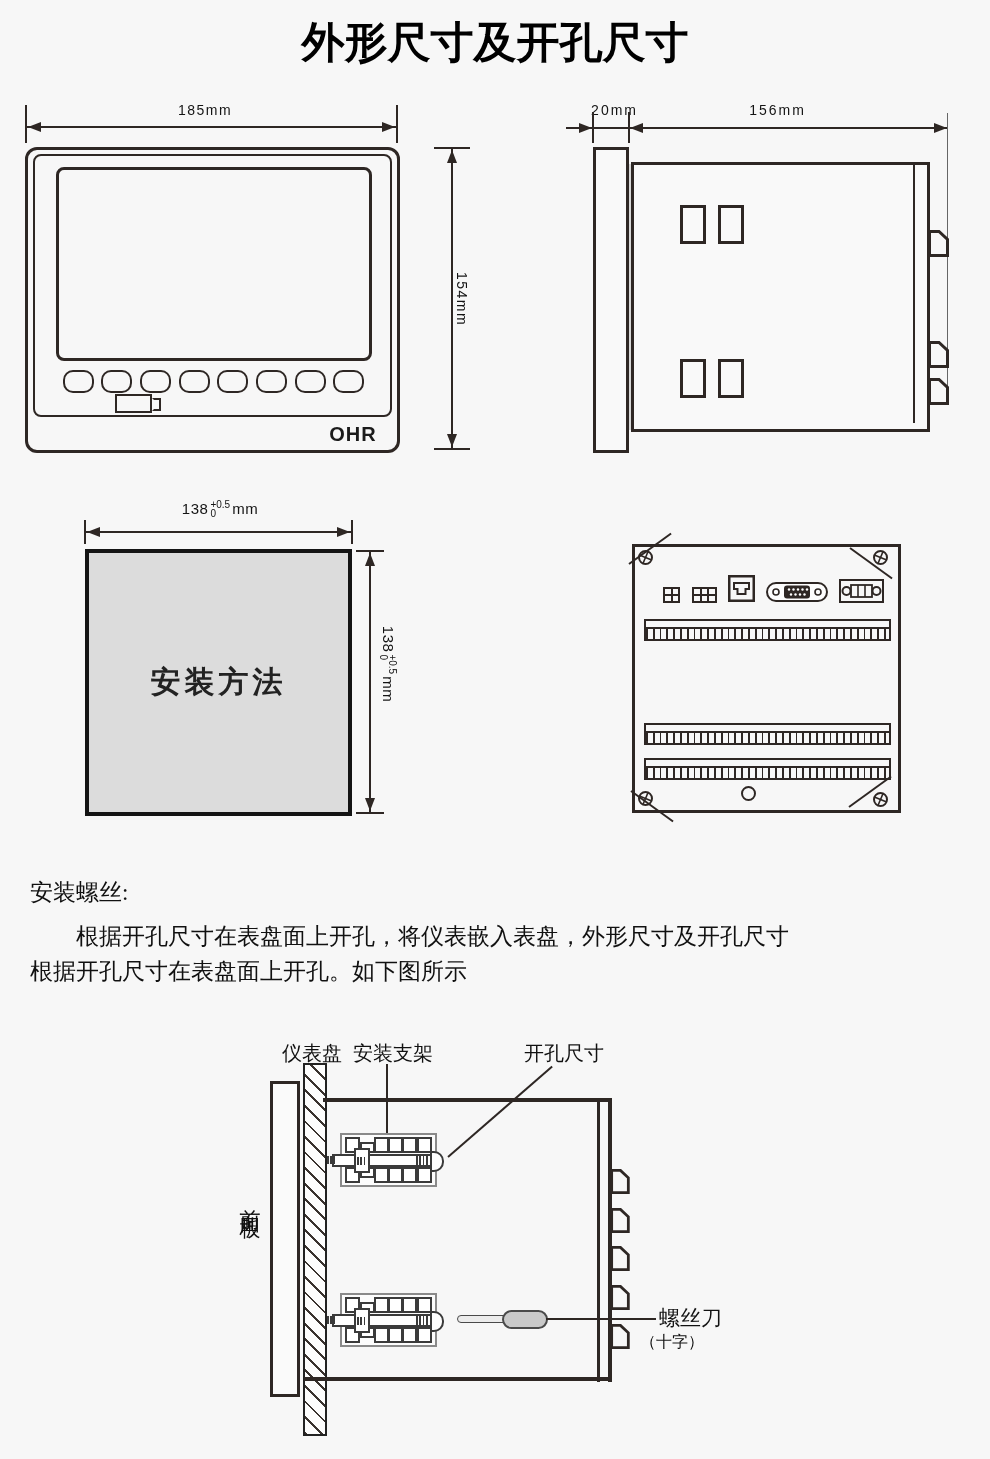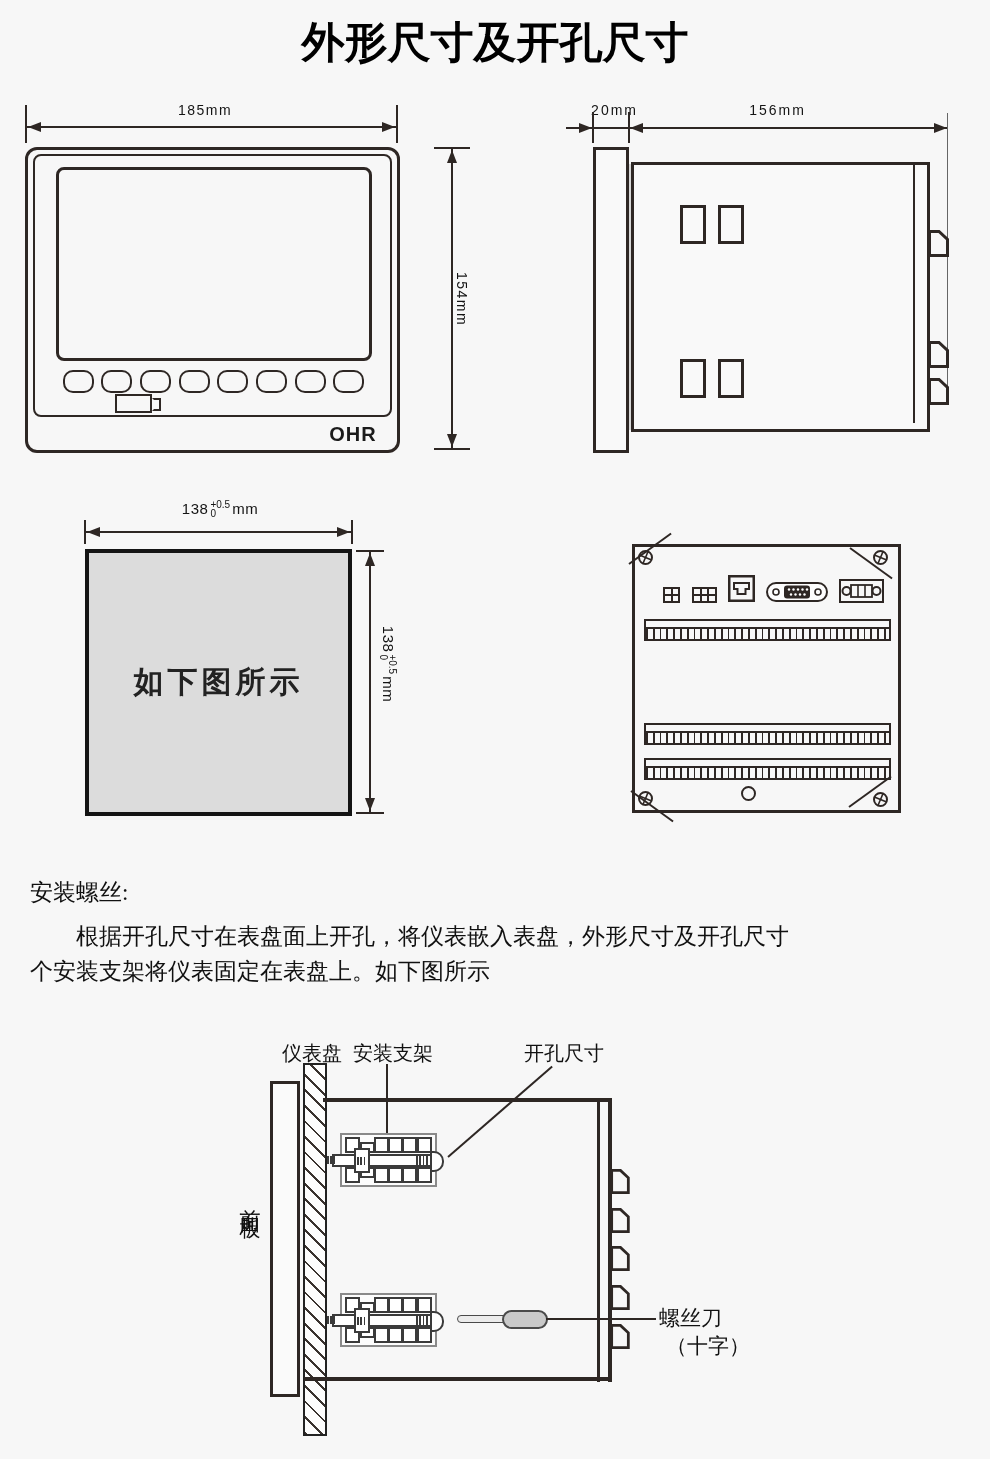--- a/index.html
+++ b/index.html
@@ -122,21 +122,21 @@
     <div class="dimlab" style="left:140px;top:500px;width:160px;font-size:15px;letter-spacing:0.5px;">
       <span>138</span><span class="tolwrap"><span class="tol">+0.5</span><span class="tol">0</span></span><span>mm</span>
     </div>
     <div class="ln" style="left:85px;top:531px;width:267px;height:2px;"></div>
     <div class="ln" style="left:84px;top:520px;width:2px;height:24px;"></div>
     <div class="ln" style="left:351px;top:520px;width:2px;height:24px;"></div>
     <div class="ar ar-l" style="left:87px;top:527px;"></div>
     <div class="ar ar-r" style="left:337px;top:527px;"></div>
 
     <div class="abs" style="left:85px;top:549px;width:259px;height:259px;border:4px solid #141414;background:#dcdcdc;"></div>
-    <div class="abs serif" style="left:85px;top:662px;width:267px;text-align:center;font-size:30px;font-weight:600;letter-spacing:4px;color:#222;">如下图所示</div>
+    <div class="abs serif" style="left:85px;top:662px;width:267px;text-align:center;font-size:30px;font-weight:600;letter-spacing:4px;color:#222;">安装方法</div>
 
     <div class="ln" style="left:369px;top:551px;width:2px;height:262px;"></div>
     <div class="ln" style="left:356px;top:550px;width:28px;height:2px;"></div>
     <div class="ln" style="left:356px;top:812px;width:28px;height:2px;"></div>
     <div class="ar ar-u" style="left:365px;top:553px;"></div>
     <div class="ar ar-d" style="left:365px;top:798px;"></div>
     <div class="dimlab" style="left:318px;top:655px;width:140px;font-size:15px;letter-spacing:0.5px;transform:rotate(90deg);">
       <span>138</span><span class="tolwrap"><span class="tol">+0.5</span><span class="tol">0</span></span><span>mm</span>
     </div>
   </div>
@@ -220,21 +220,21 @@
       </div>
     <div class="tstrip" style="top:758px;">
         <div class="cells"></div>
       </div>
     <div class="abs" style="left:741px;top:786px;width:11px;height:11px;border:2px solid var(--ink);border-radius:50%;"></div>
   </div>
 
   <div>
     <div class="abs serif" style="left:30px;top:877px;font-size:23px;color:#111;">安装螺丝:</div>
     <div class="abs serif" style="left:30px;top:921px;width:950px;font-size:23px;text-indent:2em;color:#111;">根据开孔尺寸在表盘面上开孔，将仪表嵌入表盘，外形尺寸及开孔尺寸</div>
-    <div class="abs serif" style="left:30px;top:956px;width:950px;font-size:23px;color:#111;">个安装支架将仪表固定在表盘上。如下图所示</div>
+    <div class="abs serif" style="left:30px;top:956px;width:950px;font-size:23px;color:#111;">根据开孔尺寸在表盘面上开孔。如下图所示</div>
   </div>
 
   <div>
 
     <div class="abs serif" style="left:279px;top:1040px;width:66px;text-align:center;font-size:20px;">仪表盘</div>
     <div class="abs serif" style="left:350px;top:1040px;width:86px;text-align:center;font-size:20px;">安装支架</div>
     <div class="abs serif" style="left:521px;top:1040px;width:86px;text-align:center;font-size:20px;">开孔尺寸</div>
 
     <div class="ln" style="left:386px;top:1064px;width:2px;height:69px;"></div>
     <div class="diag" style="left:448px;top:1156px;width:138px;transform:rotate(-41deg);"></div>
@@ -307,16 +307,16 @@
           <div class="thr"></div>
         </div>
       <div class="thr" style="left:86px;top:22px;width:13px;height:10px;"></div>
       <div class="shead"></div>
     </div>
 
     <div class="abs" style="left:457px;top:1315px;width:49px;height:6px;border:1.5px solid #4a4a4a;border-radius:4px;background:#ececec;"></div>
     <div class="abs" style="left:502px;top:1310px;width:42px;height:15px;border:2px solid #4a4a4a;border-radius:10px;background:#c9c9c9;"></div>
     <div class="ln" style="left:546px;top:1318px;width:110px;height:2px;"></div>
     <div class="abs serif" style="left:659px;top:1304px;font-size:21px;">螺丝刀</div>
-    <div class="abs serif" style="left:666px;top:1332px;font-size:21px;">（十字）</div>
+    <div class="abs serif" style="left:640px;top:1332px;font-size:16px;">（十字）</div>
   </div>
 
 </div>
 
 </body></html>

